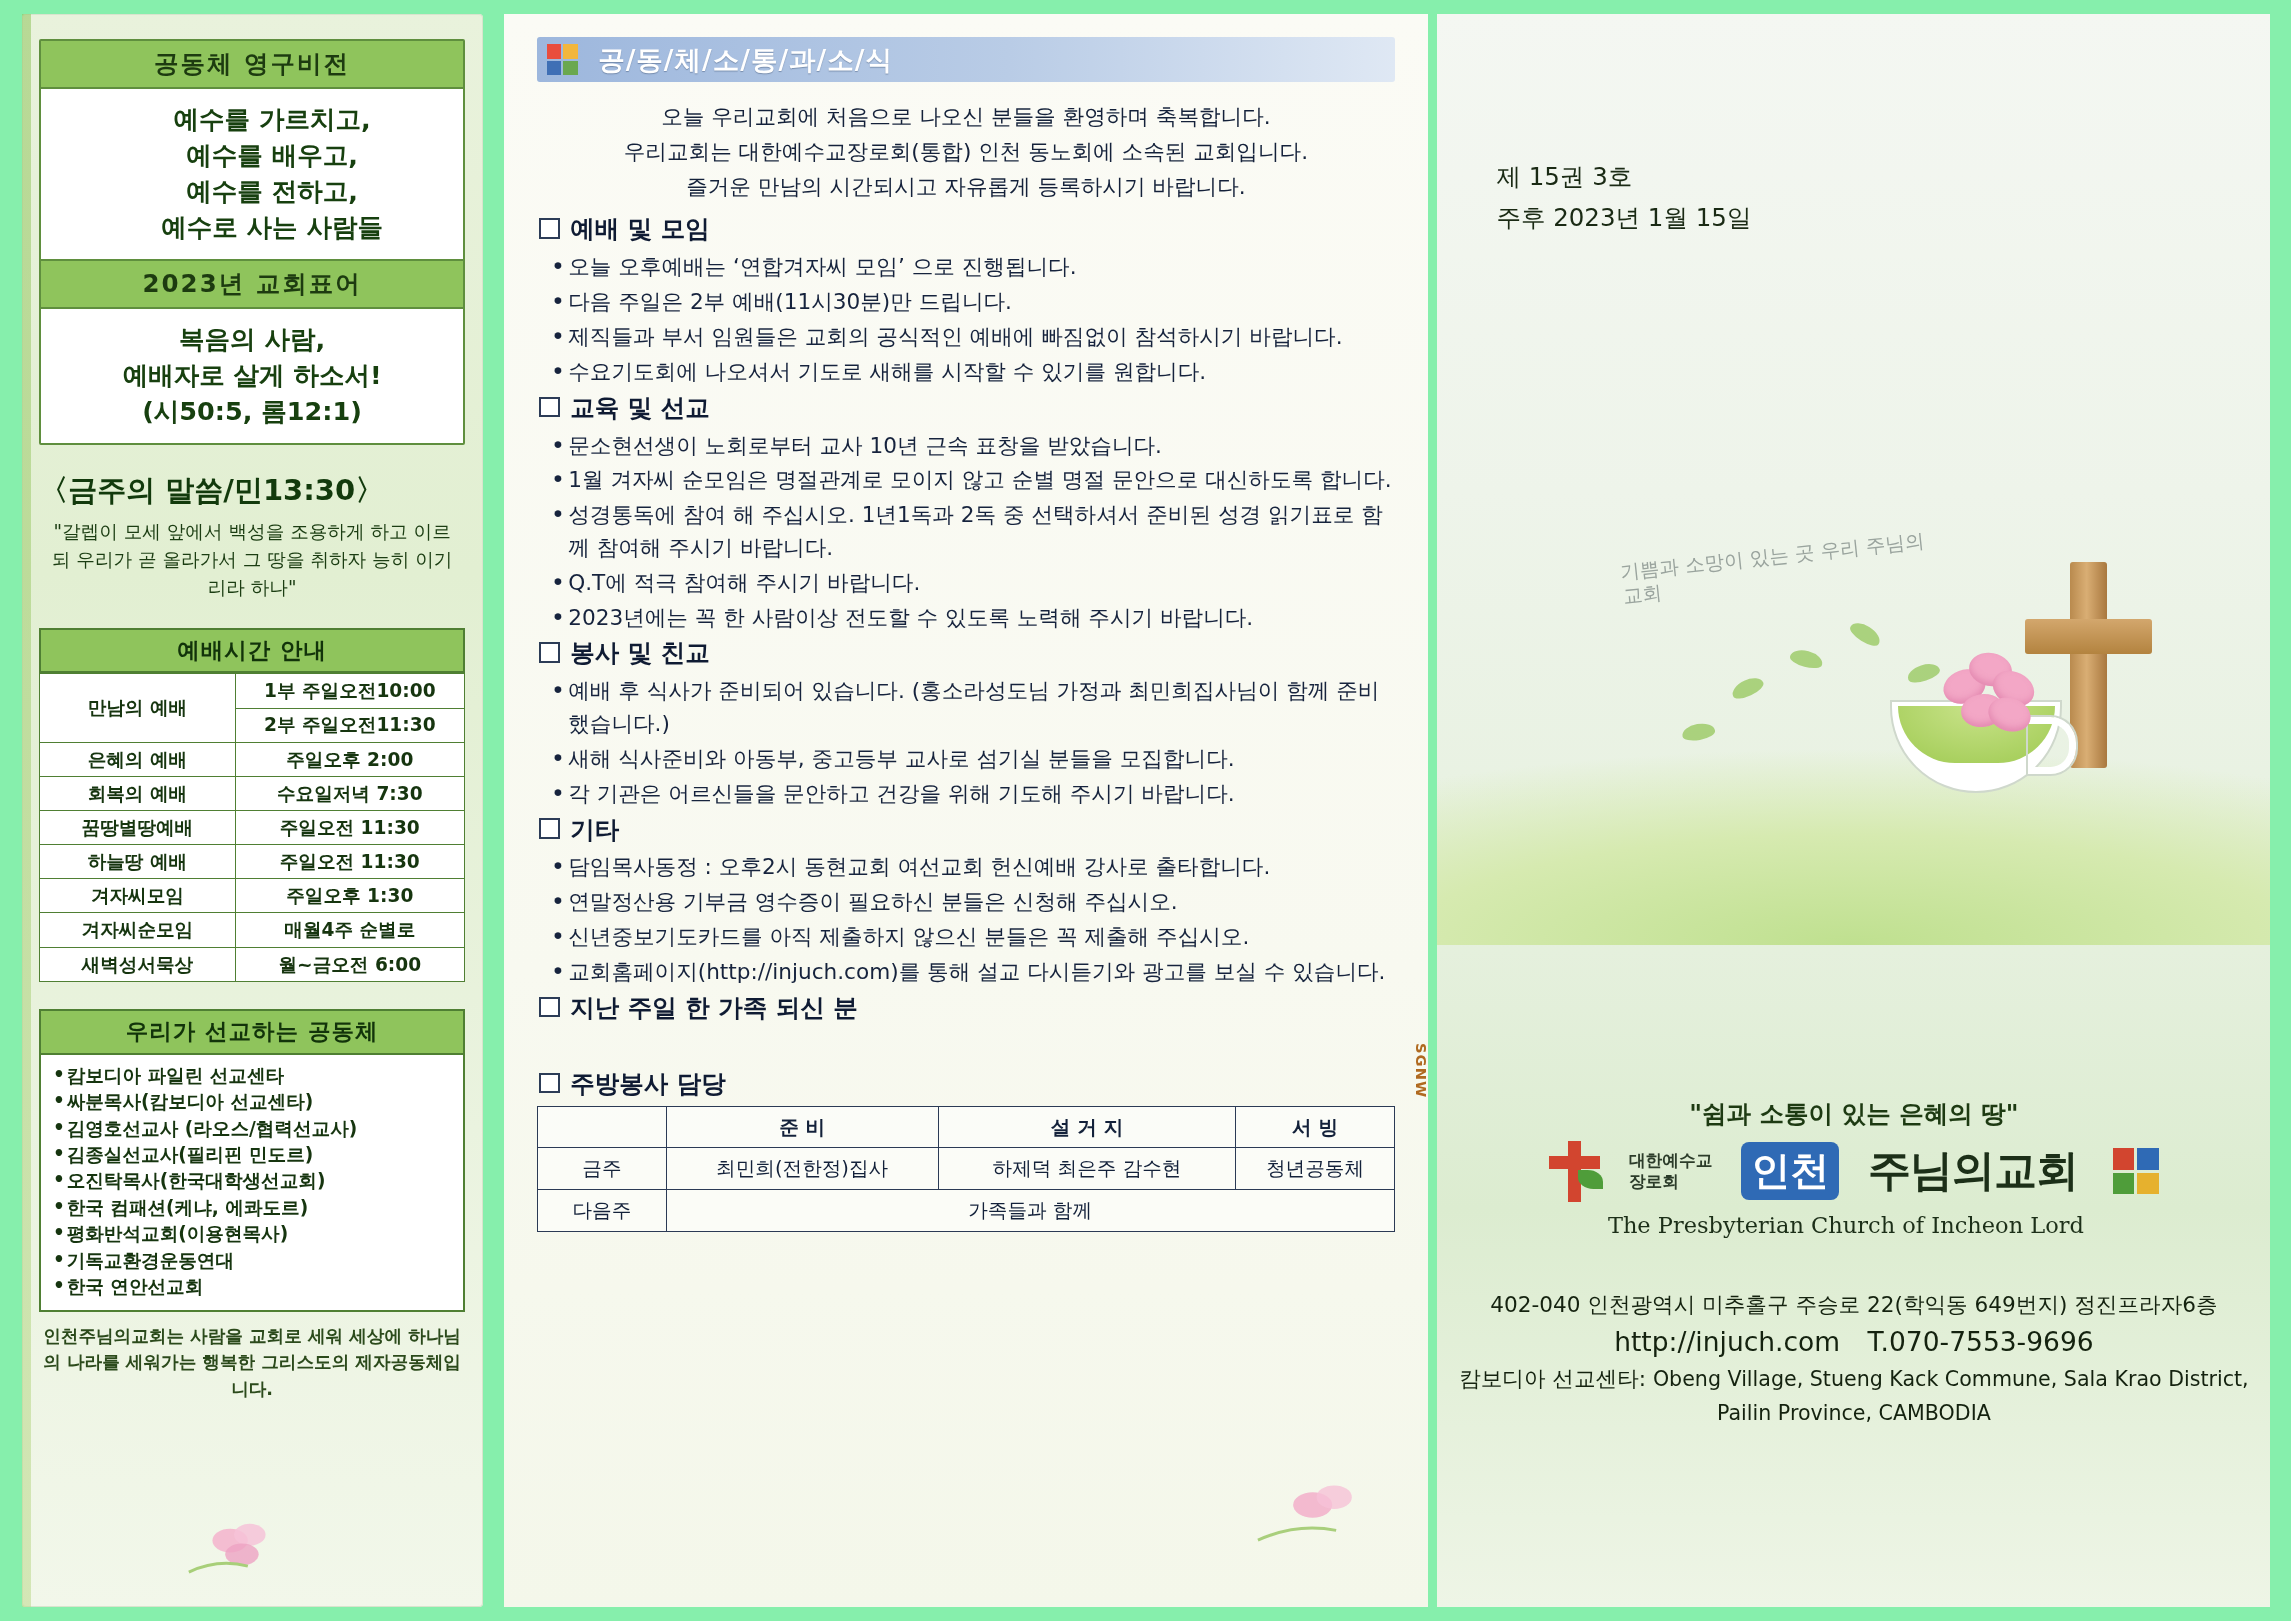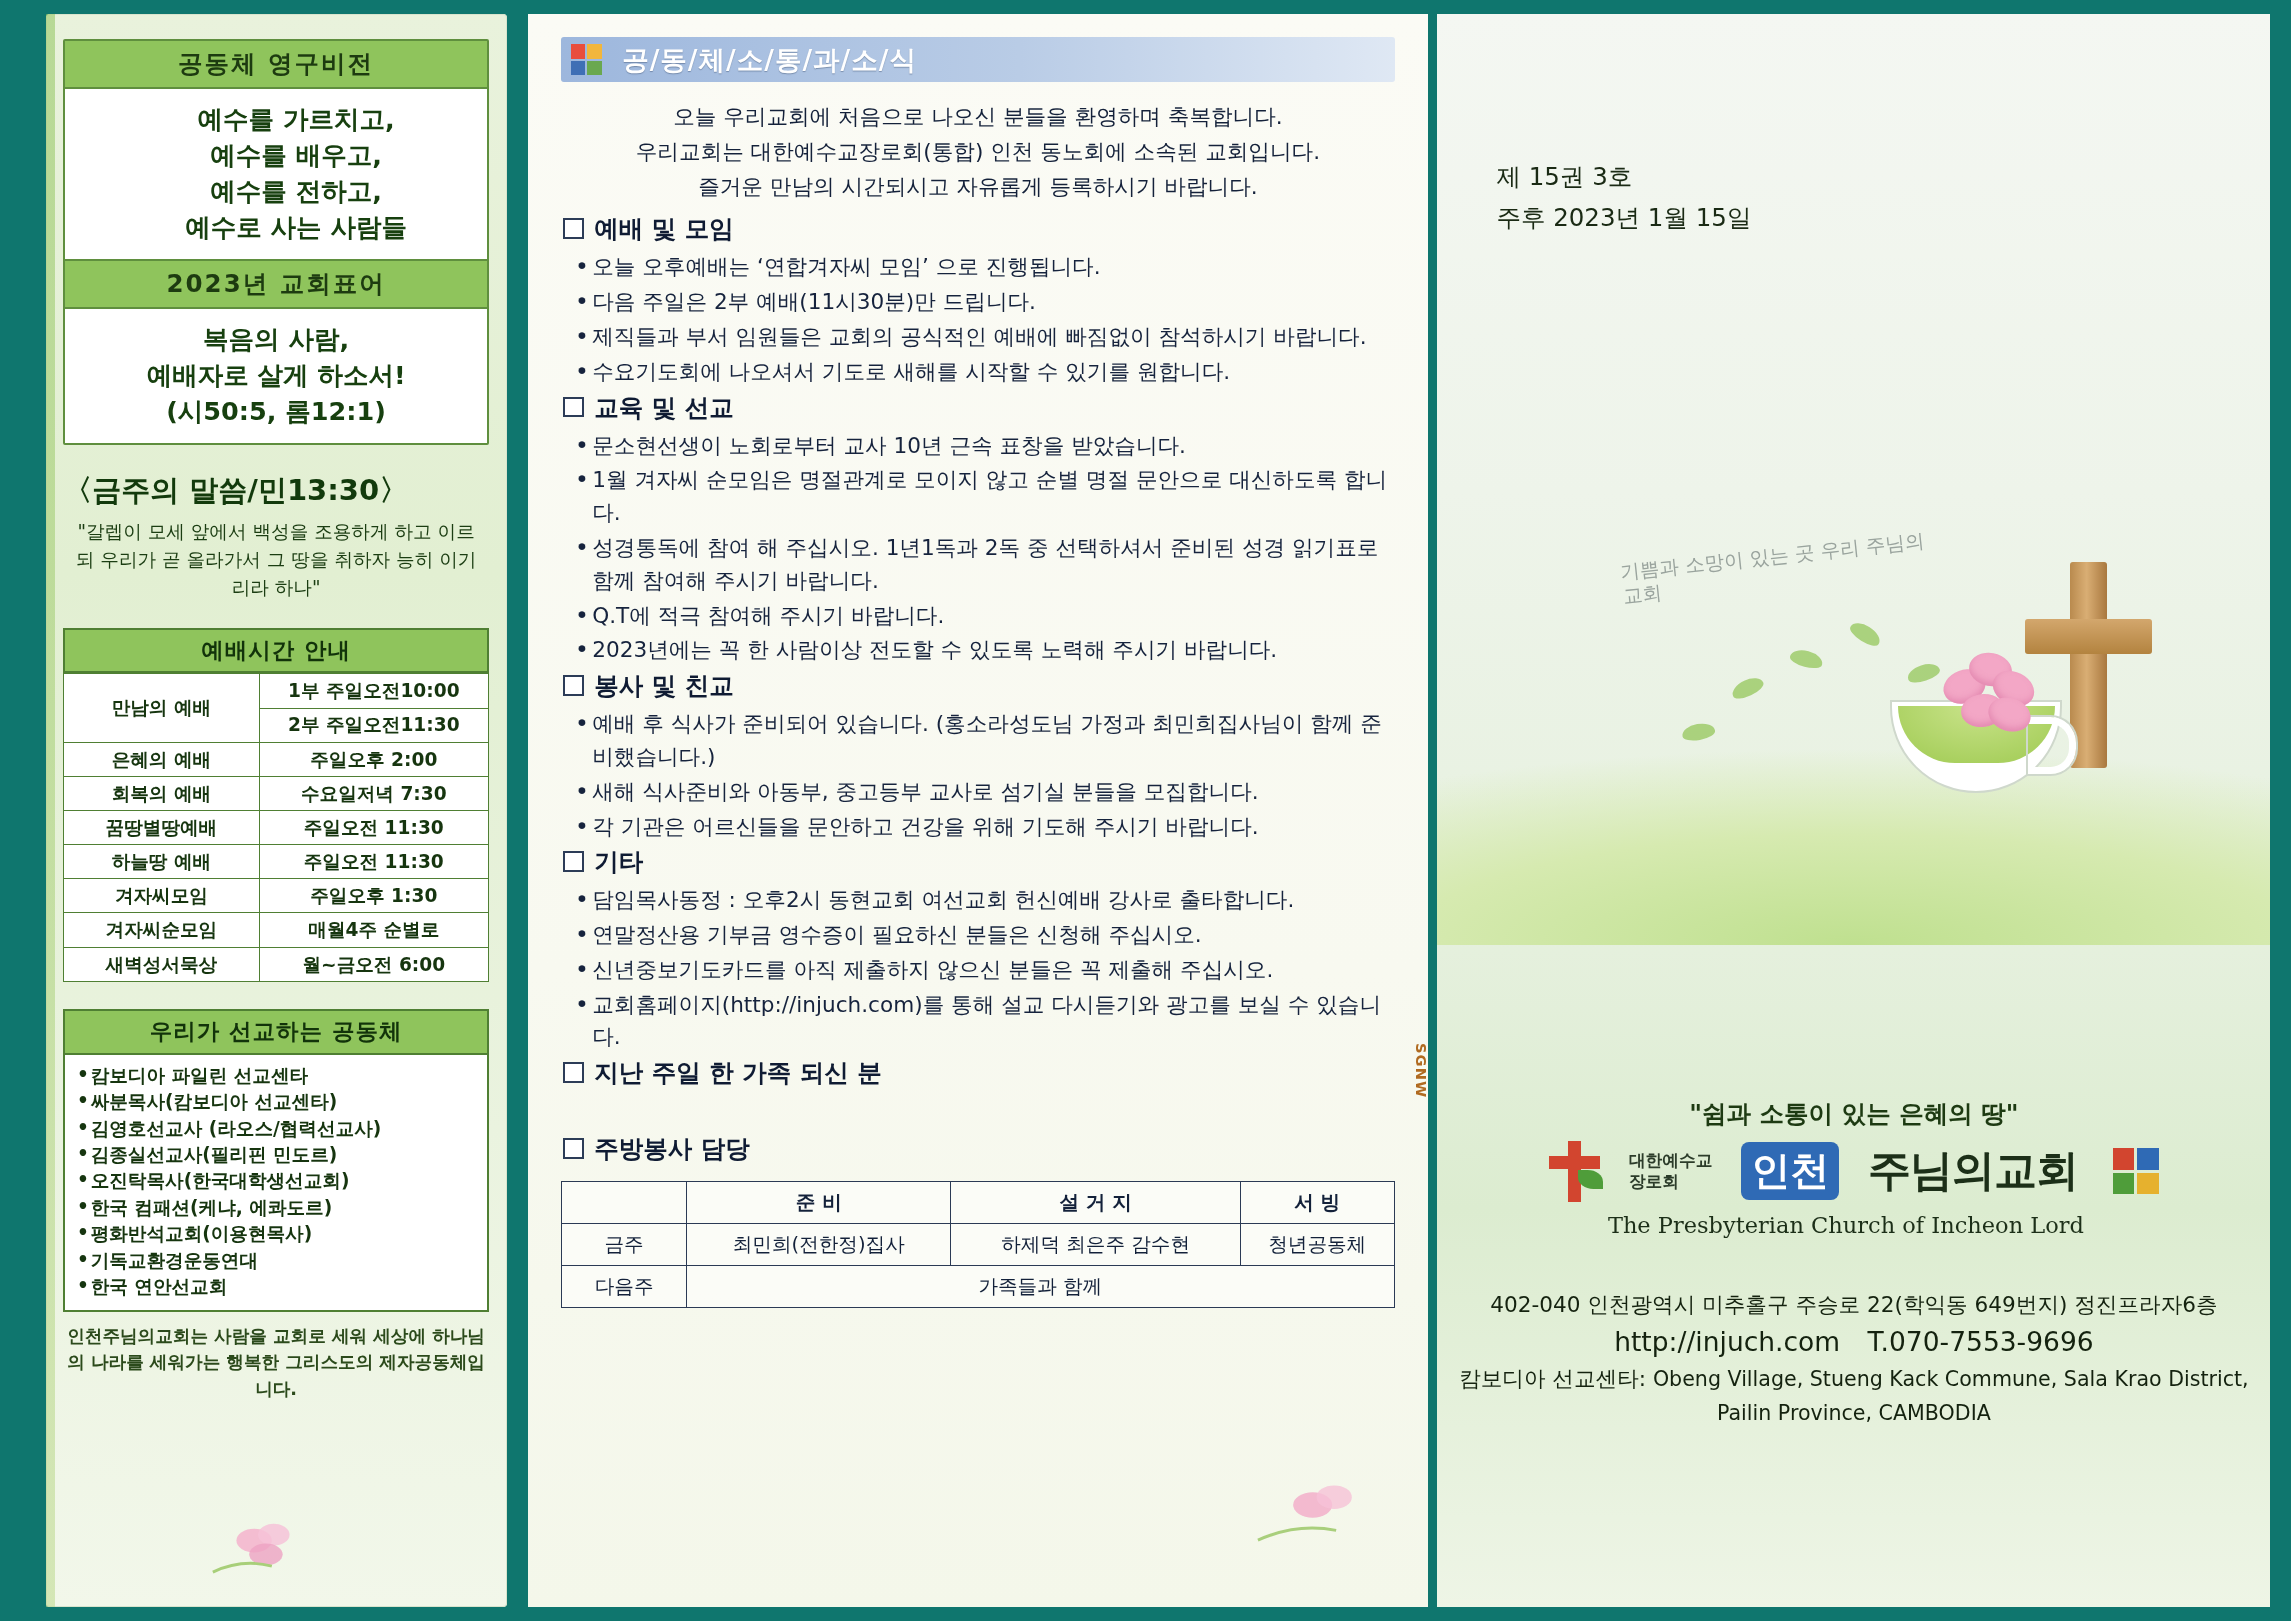--- a/index.html
+++ b/index.html
@@ -6,22 +6,21 @@
   body{
     width:2292px;height:1621px;
     background:#ffffff;
     font-family:"DejaVu Sans","Liberation Sans",sans-serif;
     overflow:hidden;
     position:relative;
   }
   .sheet{
     position:absolute;inset:0;
     display:flex;
-    background:#0f766e;
-    padding-left:24px;
+    background:#86efac;
   }
   
   .panel-left{
     position:relative;
     width:461px;
     margin:13.7px 0 13.7px 21.6px;
     background:linear-gradient(180deg,#e9f2dc 0%,#e2efd2 35%,#eaf3df 70%,#f2f7ea 100%);
     border-radius:3.9px;
     box-shadow:0 0 0 1px #d9e4cd inset;
     padding:0 17.6px;
@@ -233,21 +232,21 @@
     color:#0f1b33;
     font-weight:bold;
     position:relative;
     padding-left:33px;
   }
   .kitchen-title:before{
     content:"";position:absolute;left:2px;top:5.9px;
     width:16.7px;height:16.7px;border:2px solid #2c3c57;background:#fff;
   }
   table.duty{
-    margin-top:16px;
+    margin-top:6px;
     width:100%;
     border-collapse:collapse;
     font-size:19.6px;
     color:#13213a;
     background:rgba(255,255,255,.55);
   }
   table.duty th,table.duty td{
     border:1.5px solid #2b3a55;
     text-align:center;
     padding:6.9px 2px;

